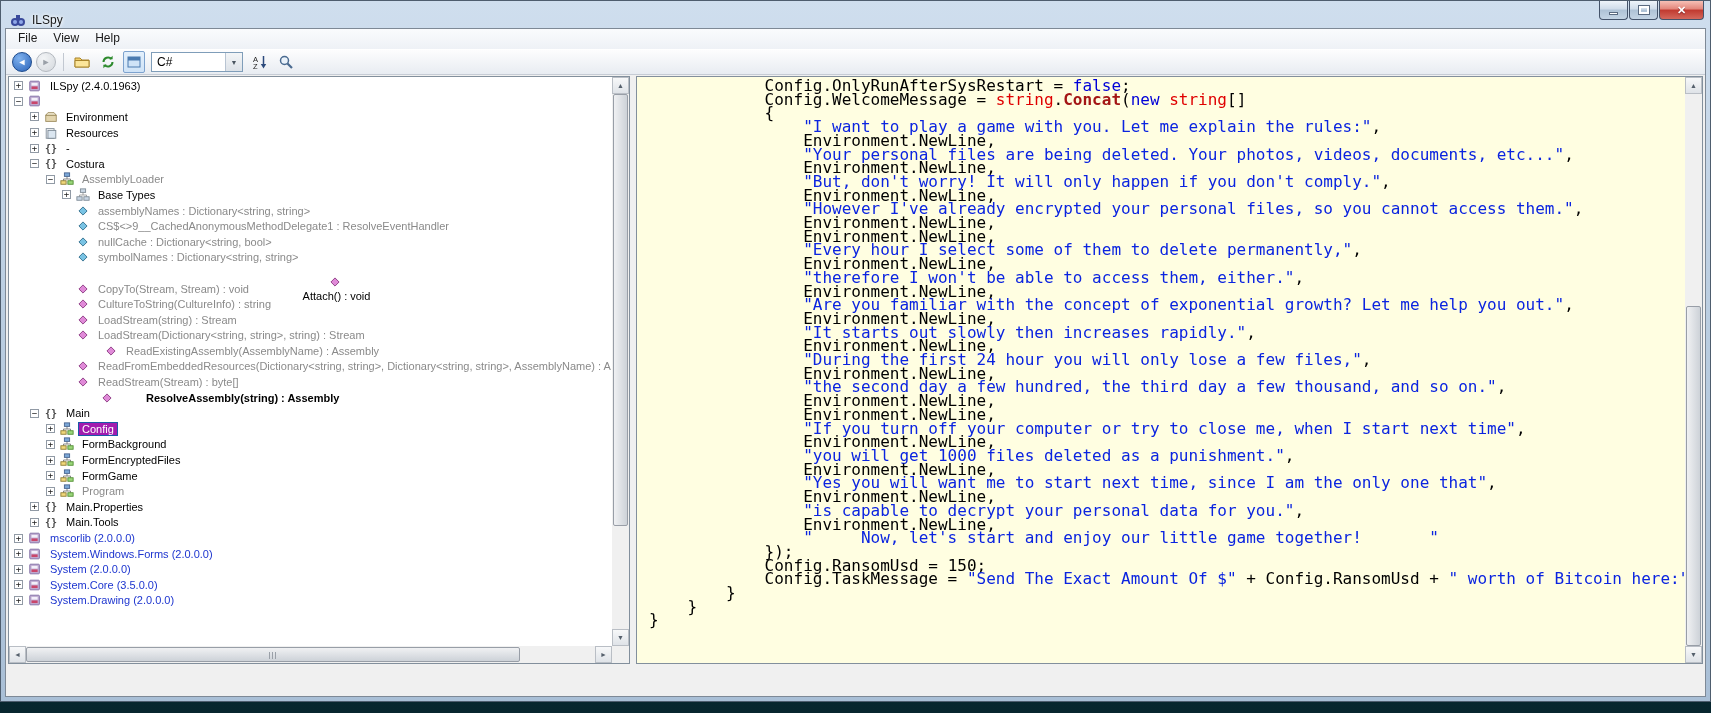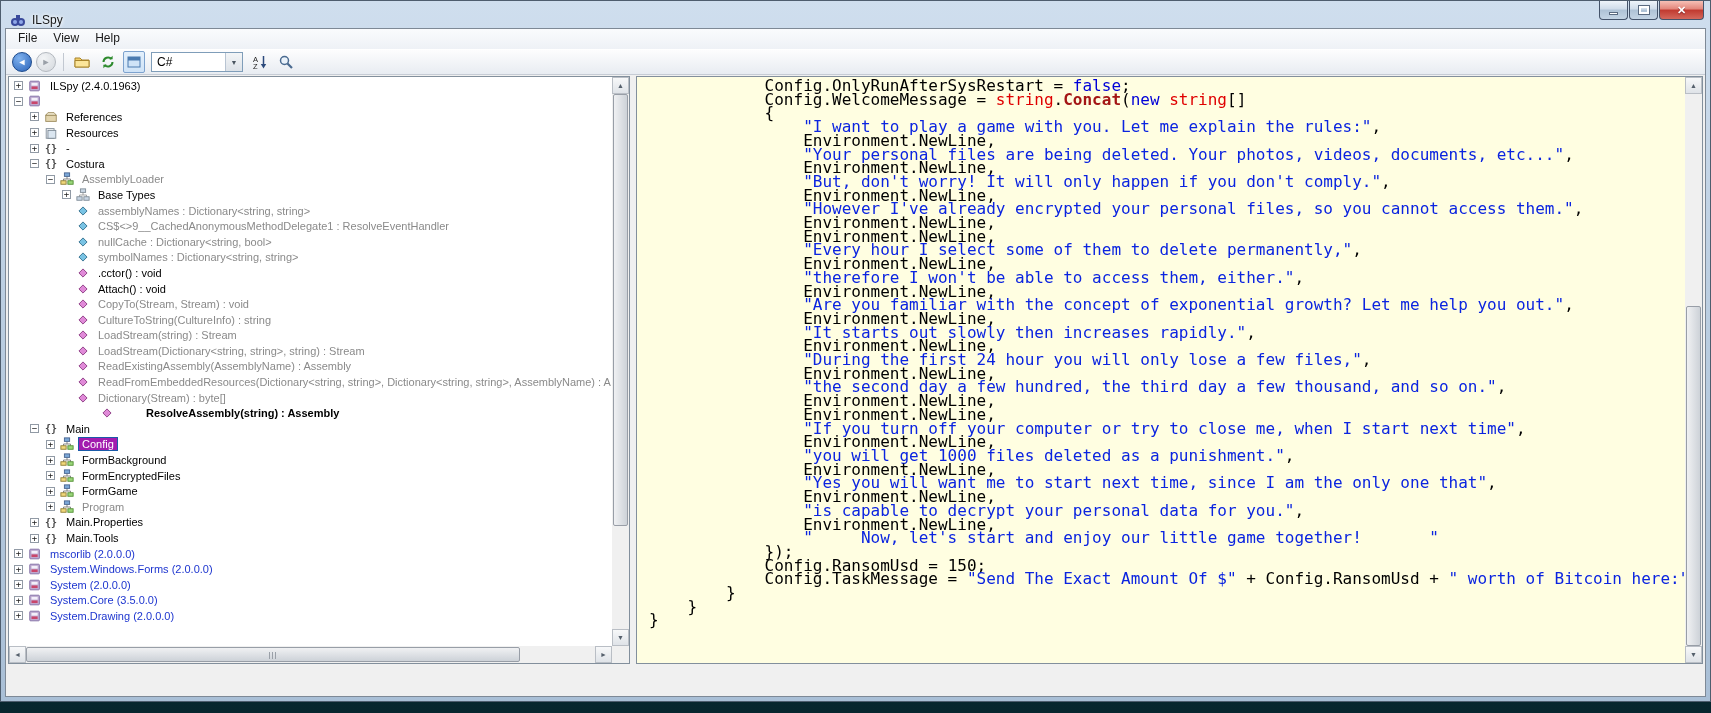--- a/index.html
+++ b/index.html
@@ -210,21 +210,21 @@
               </span>
             </div>
             <div class="tree-row" style="padding-left: 20px;">
               <span class="expander">+</span>
               <span class="ticon">
                 <svg viewBox="0 0 16 16">
                   <rect x="2" y="6" width="12" height="7" fill="#e3d5ae" stroke="#9c8a5a"></rect>
                   <path d="M2 6l2.5-3h7L14 6z" fill="#f0e8cf" stroke="#9c8a5a"></path>
                 </svg>
               </span>
-              <span class="tlabel c-k">References</span>
+              <span class="tlabel c-k">Environment</span>
             </div>
             <div class="tree-row" style="padding-left: 20px;">
               <span class="expander">+</span>
               <span class="ticon">
                 <svg viewBox="0 0 16 16">
                   <rect x="2.5" y="3" width="9" height="11" fill="#f6f8fa" stroke="#7c8894"></rect>
                   <rect x="4.5" y="5" width="9" height="9" fill="#dbe6f0" stroke="#7c8894"></rect>
                 </svg>
               </span>
               <span class="tlabel c-k">Resources</span>
@@ -292,30 +292,21 @@
             </div>
             <div class="tree-row" style="padding-left: 52px; align-items: center;">
               <span class="expander hidden"></span>
               <span class="ticon">
                 <svg viewBox="0 0 16 16">
                   <rect x="4.7" y="4.7" width="6.6" height="6.6" transform="rotate(45 8 8)" fill="#79c3e4" stroke="#33708f"></rect>
                 </svg>
               </span>
               <span class="tlabel c-g">symbolNames : Dictionary&lt;string, string&gt;</span>
             </div>
-            <div class="tree-row" style="padding-left: 52px;">
-              <span class="expander hidden"></span>
-              <span class="ticon">
-                <svg viewBox="0 0 16 16">
-                  <rect x="4.7" y="4.7" width="6.6" height="6.6" transform="rotate(45 8 8)" fill="#e08ad8" stroke="#8c3a84"></rect>
-                </svg>
-              </span>
-              <span class="tlabel c-k">.cctor() : void</span>
-            </div>
-            <div class="tree-row" style="padding-left: 52px;">
+            <div class="tree-row" style="padding-left: 52px; flex-direction: column;">
               <span class="expander hidden"></span>
               <span class="ticon">
                 <svg viewBox="0 0 16 16">
                   <rect x="4.7" y="4.7" width="6.6" height="6.6" transform="rotate(45 8 8)" fill="#e08ad8" stroke="#8c3a84"></rect>
                 </svg>
               </span>
               <span class="tlabel c-k">Attach() : void</span>
             </div>
             <div class="tree-row" style="padding-left: 52px;">
               <span class="expander hidden"></span>
@@ -346,21 +337,21 @@
             </div>
             <div class="tree-row" style="padding-left: 52px;">
               <span class="expander hidden"></span>
               <span class="ticon">
                 <svg viewBox="0 0 16 16">
                   <rect x="4.7" y="4.7" width="6.6" height="6.6" transform="rotate(45 8 8)" fill="#e08ad8" stroke="#8c3a84"></rect>
                 </svg>
               </span>
               <span class="tlabel c-g">LoadStream(Dictionary&lt;string, string&gt;, string) : Stream</span>
             </div>
-            <div class="tree-row" style="padding-left: 52px;">
+            <div class="tree-row" style="padding-left: 80px;">
               <span class="expander hidden"></span>
               <span class="ticon">
                 <svg viewBox="0 0 16 16">
                   <rect x="4.7" y="4.7" width="6.6" height="6.6" transform="rotate(45 8 8)" fill="#e08ad8" stroke="#8c3a84"></rect>
                 </svg>
               </span>
               <span class="tlabel c-g">ReadExistingAssembly(AssemblyName) : Assembly</span>
             </div>
             <div class="tree-row" style="padding-left: 52px;">
               <span class="expander hidden"></span>
@@ -371,21 +362,21 @@
               </span>
               <span class="tlabel c-g">ReadFromEmbeddedResources(Dictionary&lt;string, string&gt;, Dictionary&lt;string, string&gt;, AssemblyName) : A</span>
             </div>
             <div class="tree-row" style="padding-left: 52px;">
               <span class="expander hidden"></span>
               <span class="ticon">
                 <svg viewBox="0 0 16 16">
                   <rect x="4.7" y="4.7" width="6.6" height="6.6" transform="rotate(45 8 8)" fill="#e08ad8" stroke="#8c3a84"></rect>
                 </svg>
               </span>
-              <span class="tlabel c-g">Dictionary(Stream) : byte[]</span>
+              <span class="tlabel c-g">ReadStream(Stream) : byte[]</span>
             </div>
             <div class="tree-row" style="padding-left: 52px; gap: 24px;">
               <span class="expander hidden"></span>
               <span class="ticon">
                 <svg viewBox="0 0 16 16">
                   <rect x="4.7" y="4.7" width="6.6" height="6.6" transform="rotate(45 8 8)" fill="#e08ad8" stroke="#8c3a84"></rect>
                 </svg>
               </span>
               <span class="tlabel c-k bold">ResolveAssembly(string) : Assembly</span>
             </div>

